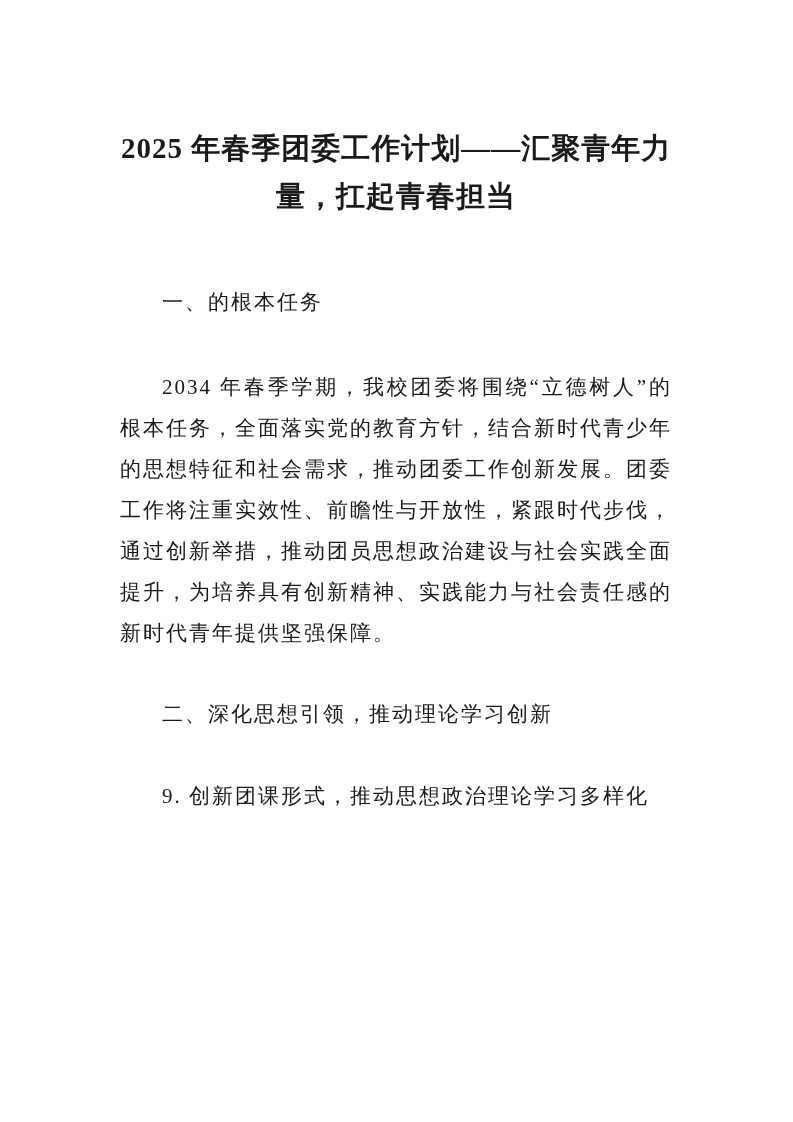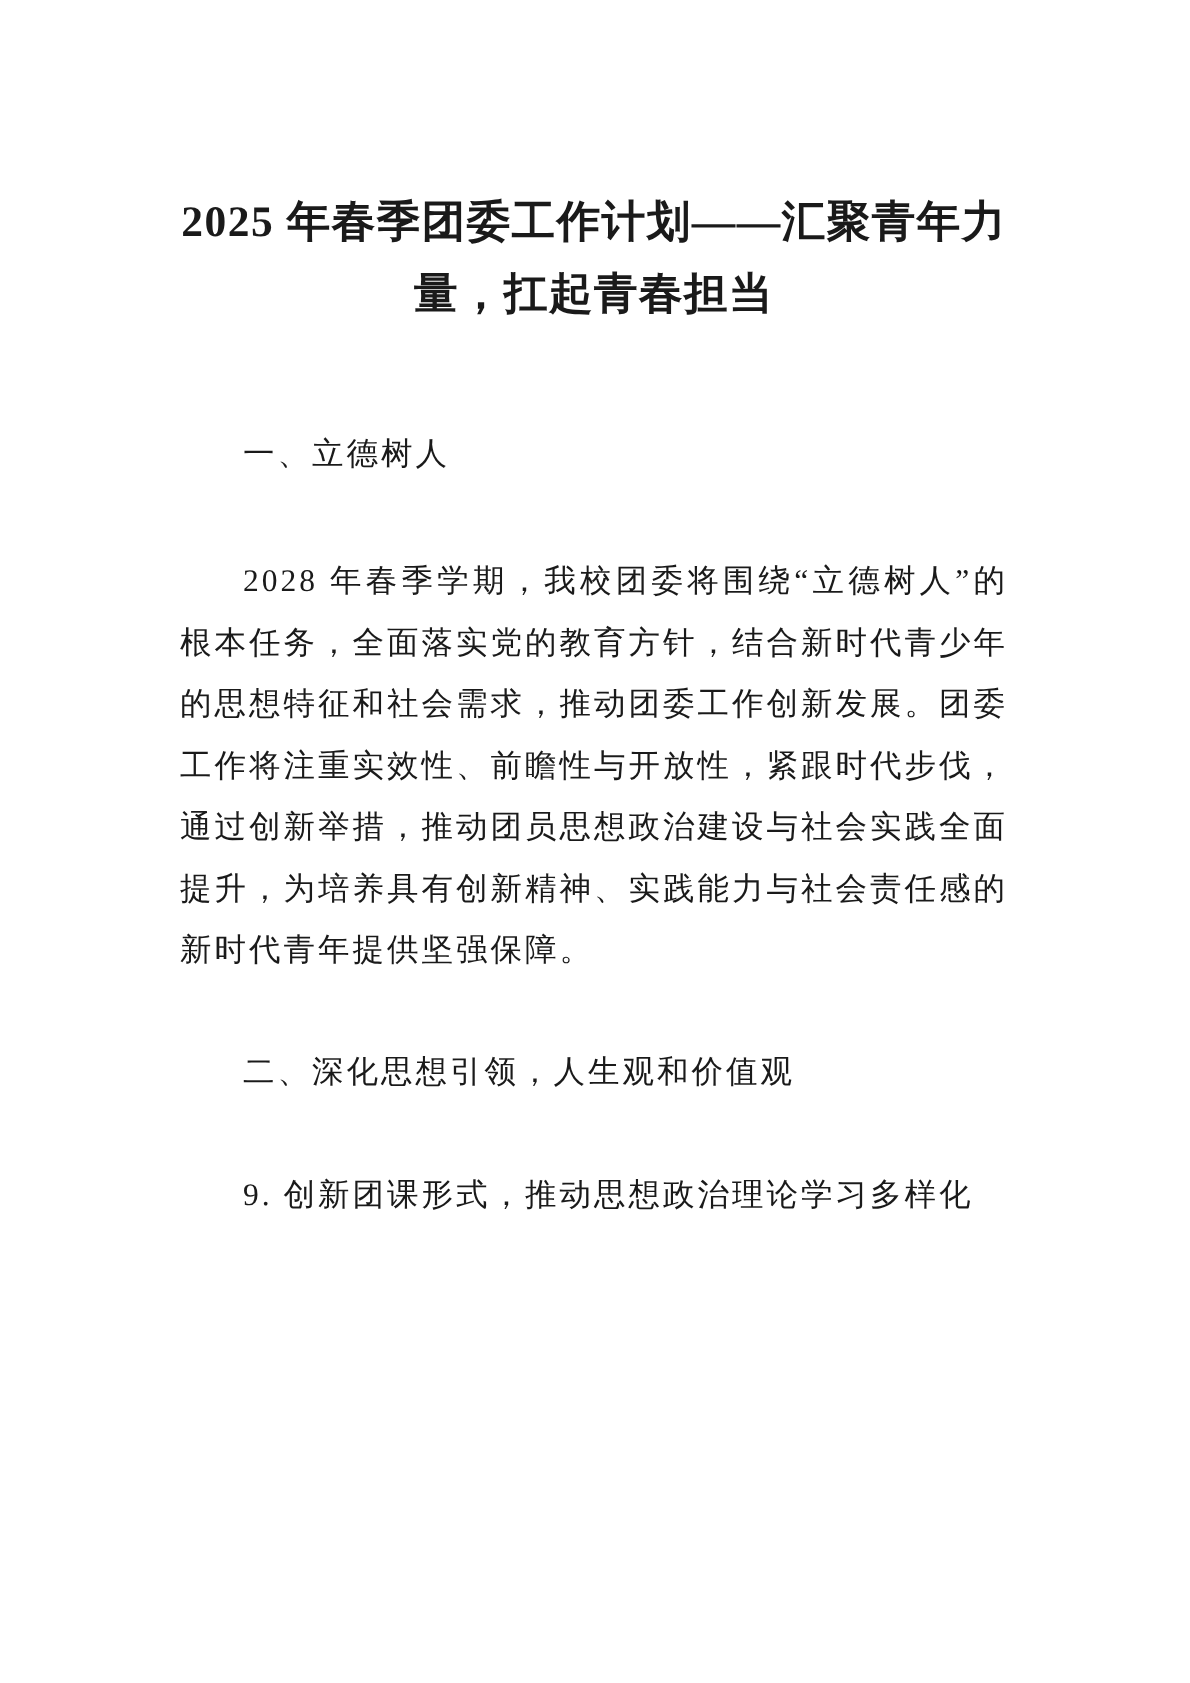--- a/index.html
+++ b/index.html
@@ -60,22 +60,22 @@
     white-space: nowrap;
   }
 </style>
 </head>
 <body>
 
 <div class="page">
 
   <h1 class="doc-title">2025 年春季团委工作计划——汇聚青年力量，扛起青春担当</h1>
 
-  <p class="section-heading">一、立德树人</p>
+  <p class="section-heading">一、的根本任务</p>
 
-  <p class="body-para">2028 年春季学期，我校团委将围绕“立德树人”的根本任务，全面落实党的教育方针，结合新时代青少年的思想特征和社会需求，推动团委工作创新发展。团委工作将注重实效性、前瞻性与开放性，紧跟时代步伐，通过创新举措，推动团员思想政治建设与社会实践全面提升，为培养具有创新精神、实践能力与社会责任感的新时代青年提供坚强保障。</p>
+  <p class="body-para">2034 年春季学期，我校团委将围绕“立德树人”的根本任务，全面落实党的教育方针，结合新时代青少年的思想特征和社会需求，推动团委工作创新发展。团委工作将注重实效性、前瞻性与开放性，紧跟时代步伐，通过创新举措，推动团员思想政治建设与社会实践全面提升，为培养具有创新精神、实践能力与社会责任感的新时代青年提供坚强保障。</p>
 
-  <p class="section-heading second">二、深化思想引领，人生观和价值观</p>
+  <p class="section-heading second">二、深化思想引领，推动理论学习创新</p>
 
 
   <p class="numbered-item">9. 创新团课形式，推动思想政治理论学习多样化</p>
 
 </div>
 
 </body></html>

